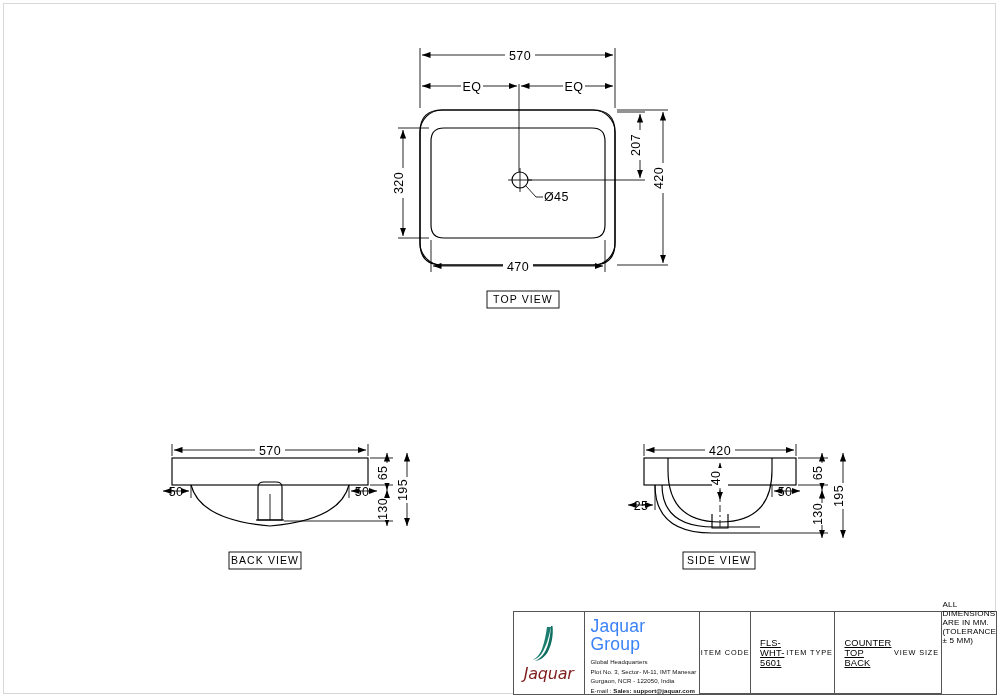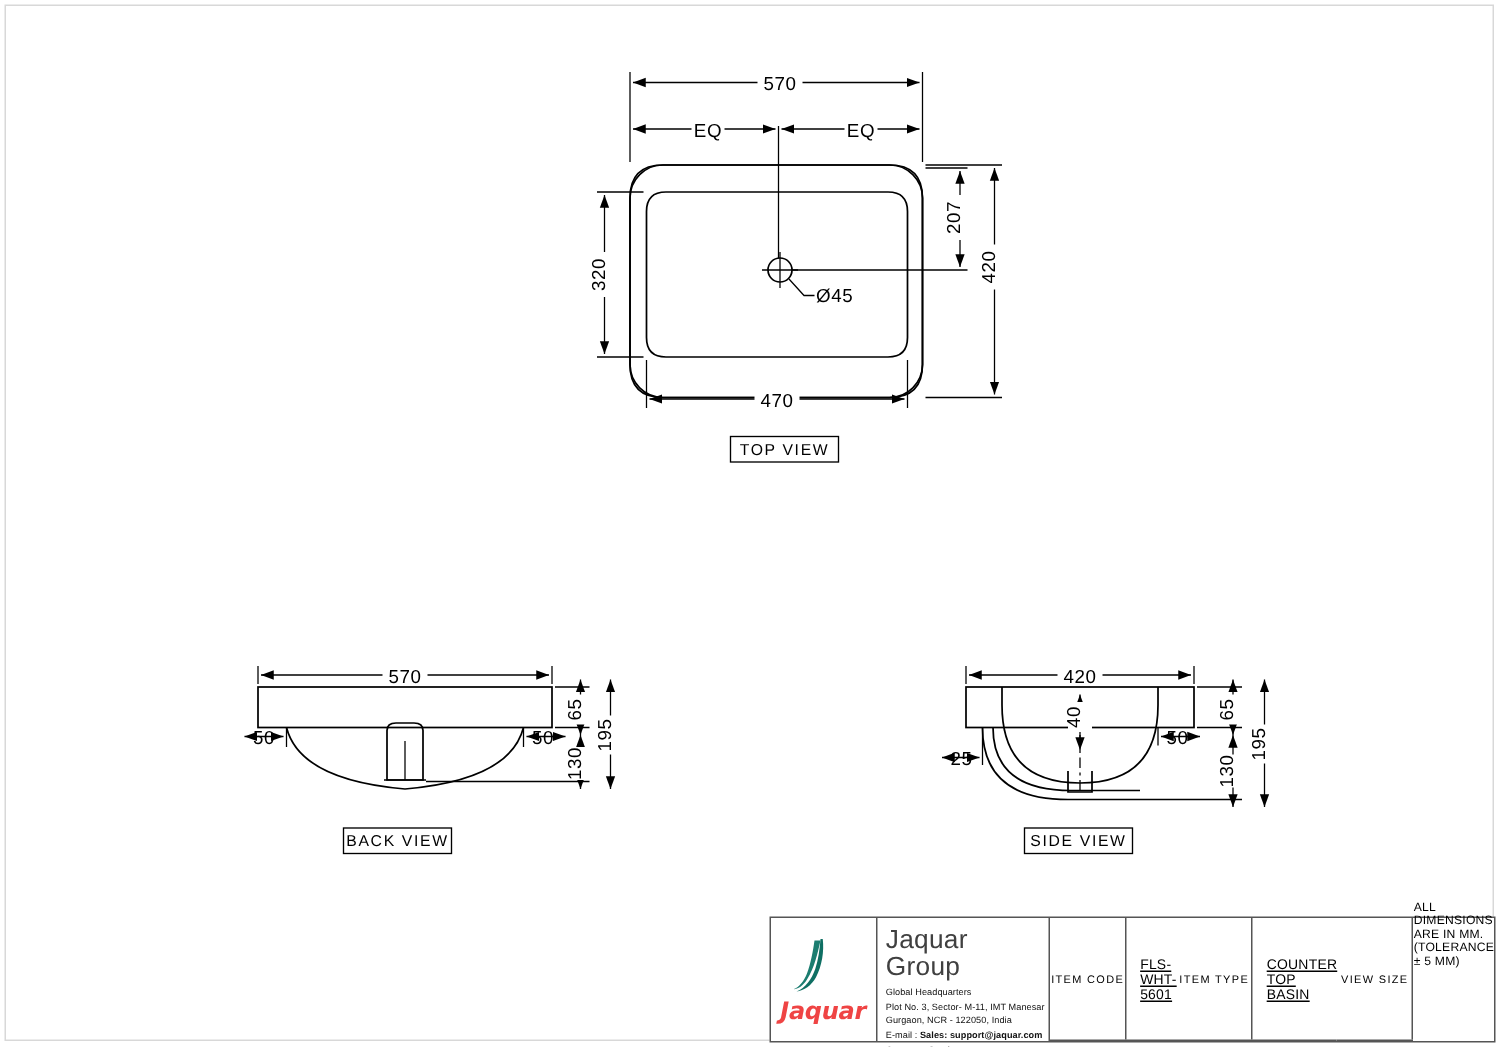--- a/index.html
+++ b/index.html
@@ -16,21 +16,21 @@
   .obj{stroke-width:1.15;}
   .tbl{stroke-width:0.9;}
   .wht{fill:#ffffff;}
   
   .title-block{position:absolute;left:513px;top:611px;width:484px;height:84px;
       border:1px solid #555;box-sizing:border-box;display:flex;background:#fff;}
   .tb-logo{width:97px;border-right:1px solid #555;display:flex;align-items:center;
       justify-content:center;box-sizing:border-box;}
   .tb-addr{width:157px;border-right:1px solid #555;box-sizing:border-box;
       padding:5px 0 0 6px;}
-  .brandname{font-size:17.5px;letter-spacing:.2px;color:#404040;line-height:1.05;}
+  .brandname{font-size:17.5px;letter-spacing:.2px;color:#3b82f6;line-height:1.05;}
   .addr{font-size:6.1px;line-height:1.62;color:#111;letter-spacing:.05px;margin-top:3px;}
   .addr b{font-weight:bold;}
   .tb-specs{flex:1;display:flex;flex-direction:row;box-sizing:border-box;}
   .spec-row{display:flex;flex:1;border-bottom:1px solid #555;box-sizing:border-box;}
   .spec-key{width:51px;border-right:1px solid #555;display:flex;align-items:center;
       justify-content:center;font-size:7.3px;letter-spacing:.9px;box-sizing:border-box;}
   .spec-val{flex:1;display:flex;align-items:center;padding-left:9px;
       font-size:9.3px;letter-spacing:.15px;box-sizing:border-box;text-decoration:underline;}
   .spec-note{height:20px;display:flex;align-items:center;justify-content:center;
       font-size:8.1px;letter-spacing:.15px;}
@@ -204,21 +204,21 @@
 </svg>
 
 <div class="title-block">
 
   <div class="tb-logo">
     <div style="text-align:center;">
       <svg class="logo-sw" width="44" height="42" viewBox="0 0 44 42">
         <path d="M27,3 C25,12 23,21 18,29 C15.5,33 12,35.5 9,35.5 C13,34 16,30 18,25 C20.5,18.5 22,10 23,3 Z" fill="#1b7d70"></path>
         <path d="M28.5,2 C29.5,10 28,20 24,27.5 C21,33 16,36.5 11,37 C17,34.5 21,29 23.5,22 C25.5,16 26.5,9 27,2 Z" fill="#0f6f63"></path>
       </svg>
-      <div class="logo-word" style="color:#ef4444;font-style:italic;font-family:'DejaVu Sans',sans-serif;font-weight:bold;">Jaquar</div>
+      <div class="logo-word" style="color:#7f1d1d;font-style:italic;font-family:'DejaVu Sans',sans-serif;">Jaquar</div>
     </div>
   </div>
 
   <div class="tb-addr">
     <div class="brandname">Jaquar Group</div>
     <div class="addr">
       <div>Global Headquarters</div>
       <div>Plot No. 3, Sector- M-11, IMT Manesar</div>
       <div>Gurgaon, NCR - 122050, India</div>
       <div><span>E-mail : </span><b>Sales: support@jaquar.com</b></div>
@@ -226,20 +226,20 @@
     </div>
   </div>
 
   <div class="tb-specs">
     <div class="spec-row">
       <div class="spec-key">ITEM  CODE</div>
       <div class="spec-val">FLS-WHT-5601</div>
     </div>
     <div class="spec-row">
       <div class="spec-key">ITEM  TYPE</div>
-      <div class="spec-val">COUNTER TOP BASIN</div>
+      <div class="spec-val">COUNTER TOP BACK</div>
     </div>
     <div class="spec-row">
       <div class="spec-key">VIEW  SIZE</div>
     </div>
     <div class="spec-note">ALL DIMENSIONS ARE IN MM. (TOLERANCE ± 5 MM)</div>
   </div>
 </div>
 
 </body></html>

